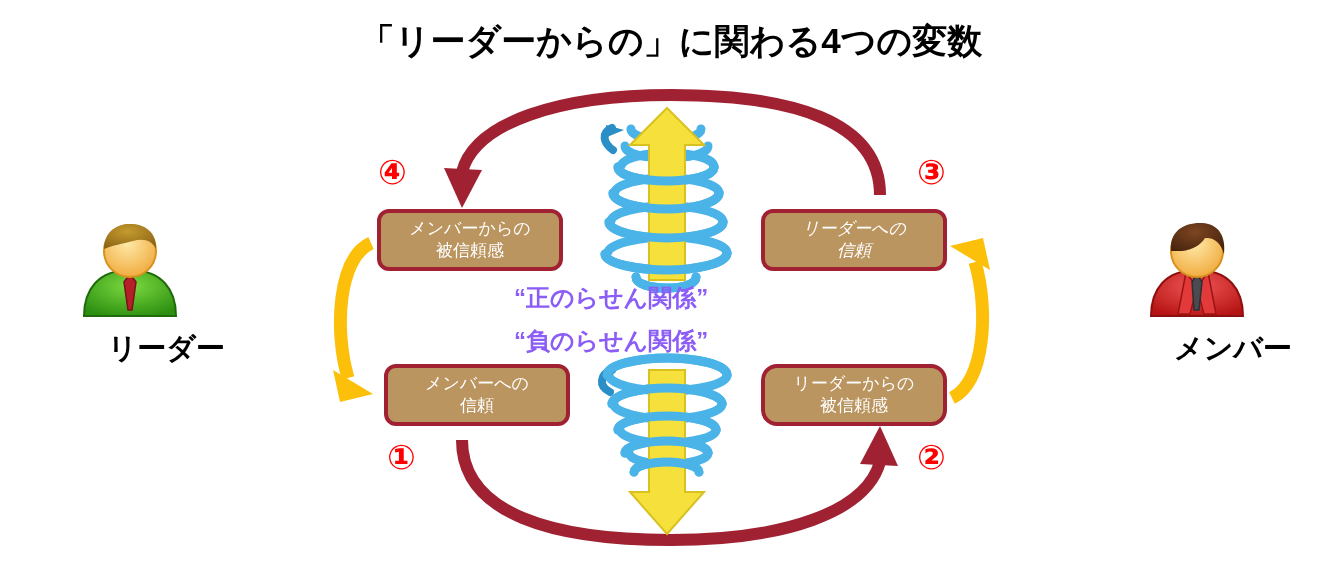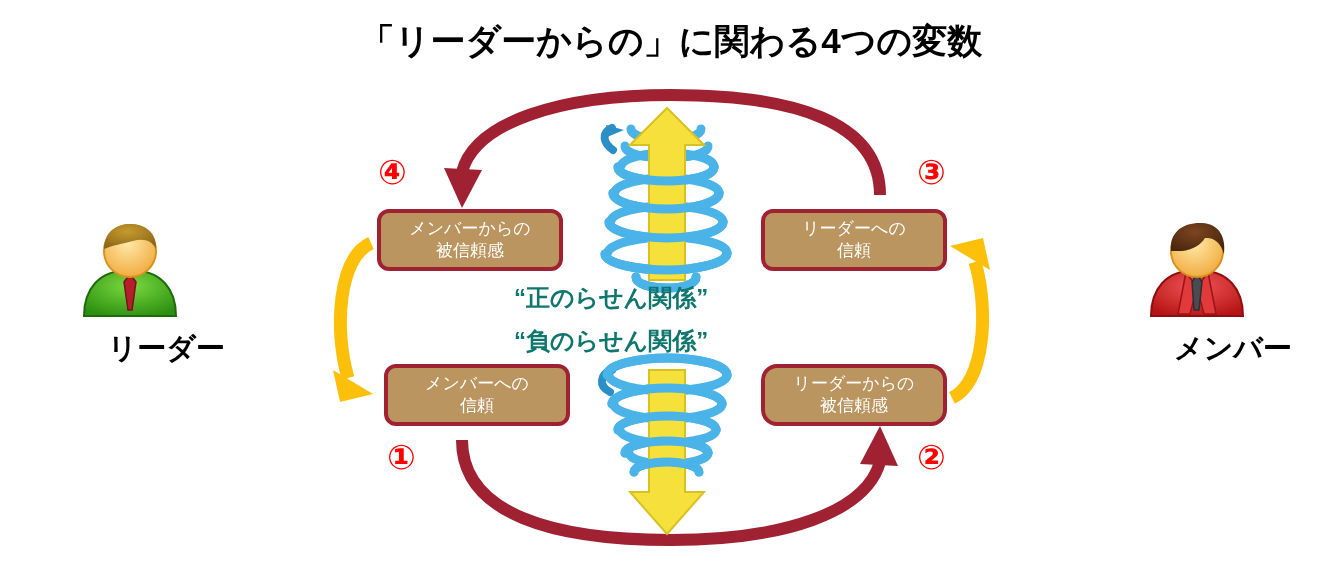--- a/index.html
+++ b/index.html
@@ -61,21 +61,21 @@
     flex-direction: column;
     align-items: center;
     justify-content: center;
     color: #ffffff;
     font-size: 17px;
     line-height: 22px;
     text-align: center;
     z-index: 6;
   }
   #box-4 { left: 371px; top: 209px; margin-left: 6px; }
-  #box-3 { left: 761px; top: 209px; }
+  #box-3 { left: 761px; top: 209px; font-style: italic; }
   #box-1 { left: 384px; top: 364px; }
   #box-2 { left: 761px; top: 364px; border-radius: 16px; }
 
   
   .circled-number {
     position: absolute;
     font-size: 34px;
     font-weight: bold;
     color: #ff0000;
     line-height: 1;
@@ -87,21 +87,21 @@
   #num-2 { left: 917px; top: 440px; }
 
   
   .spiral-label {
     position: absolute;
     width: 1222px;
     left: 0;
     text-align: center;
     font-size: 24px;
     font-weight: bold;
-    color: #0f766e;
+    color: #8b5cf6;
     z-index: 8;
     white-space: nowrap;
   }
   #label-positive { top: 282px; }
   #label-negative { top: 325px; }
 
   
   #arrows-layer, #spiral-up-layer, #spiral-down-layer {
     position: absolute;
     left: 0;

